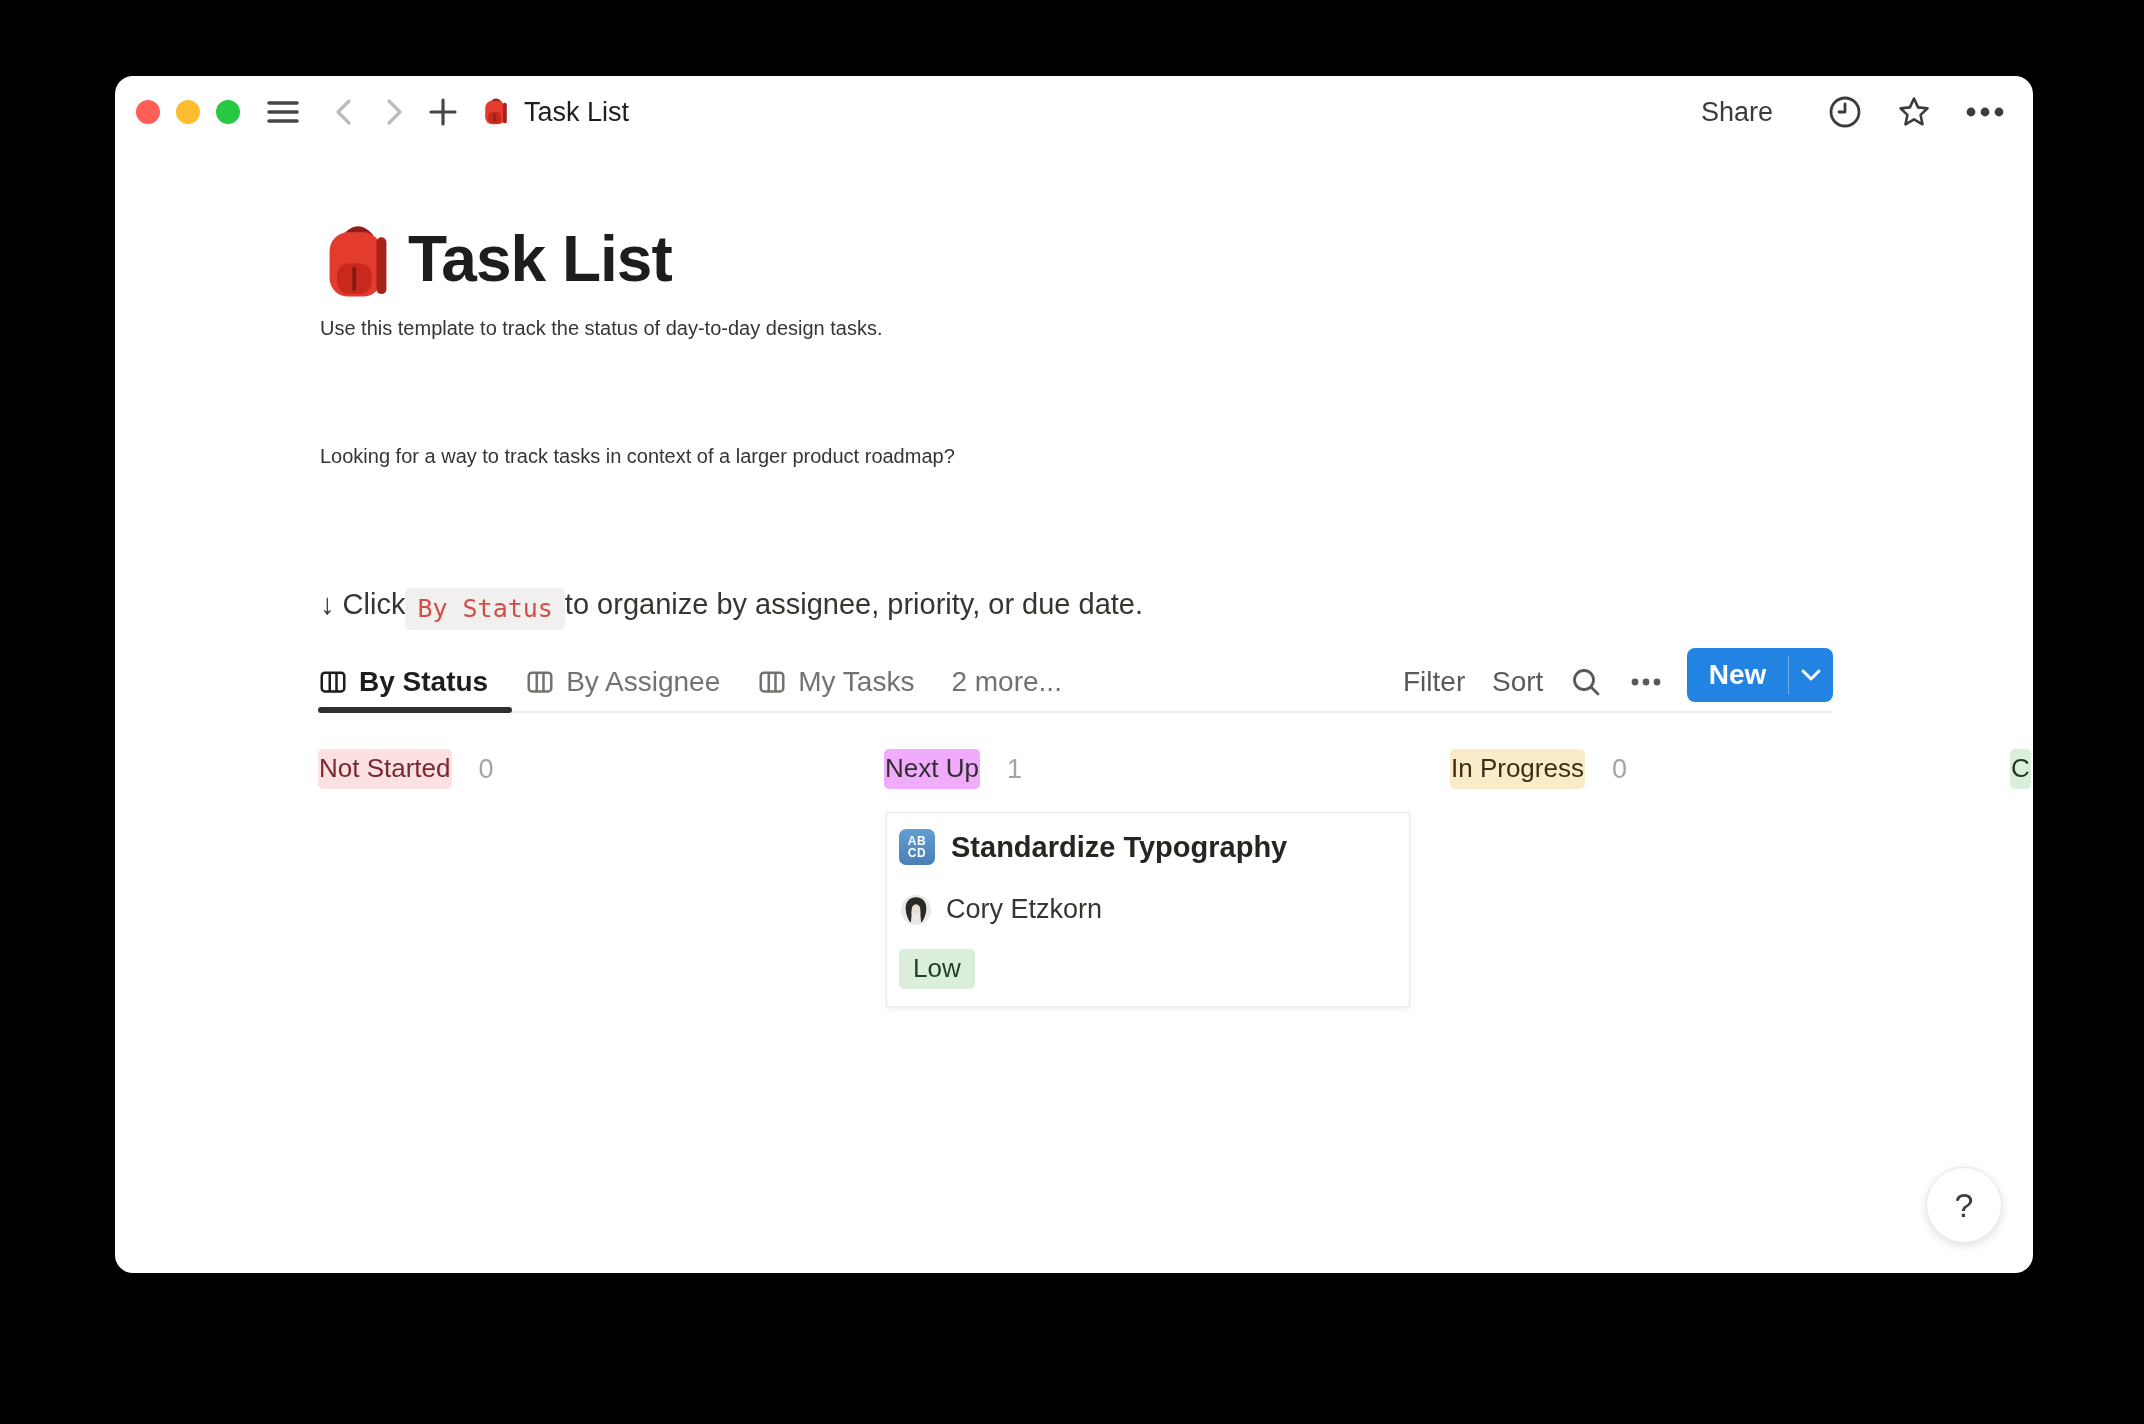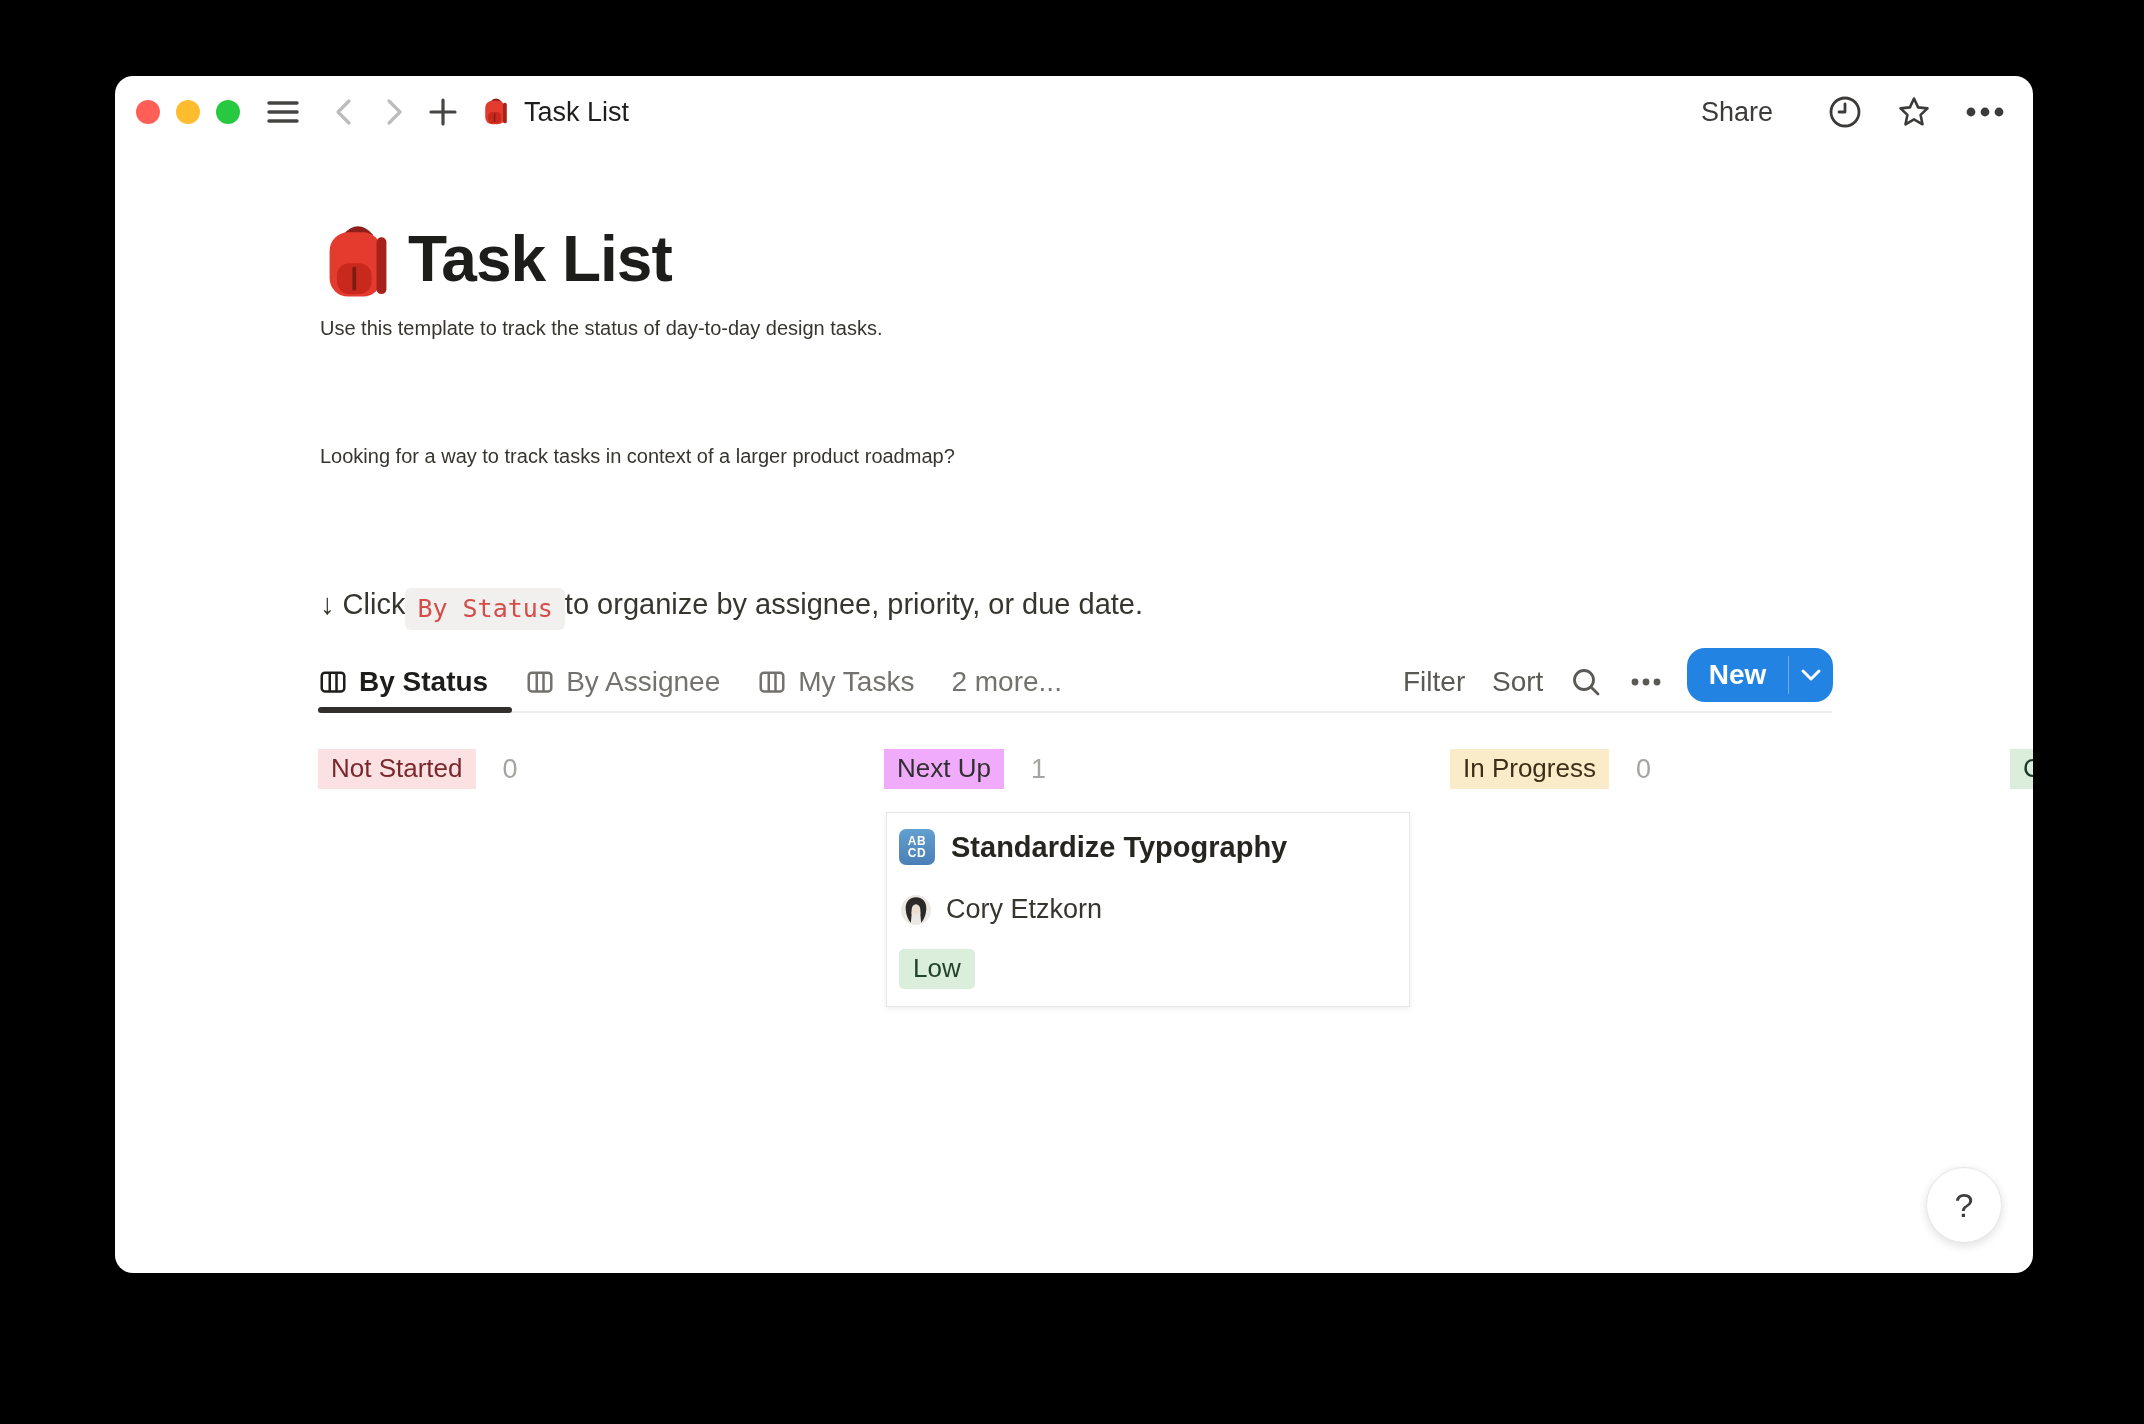--- a/index.html
+++ b/index.html
@@ -48,32 +48,32 @@
   .tabs { position:absolute; left:203px; top:584px; height:44px; display:flex;
     align-items:center; gap:37px; }
   .tab { display:flex; align-items:center; gap:11px; font-size:28px; color:#73726E; cursor:pointer; }
   .tab.active { color:#1D1D1B; font-weight:600; }
   .ctl { position:absolute; top:584px; height:44px; display:flex; align-items:center;
     font-size:28px; color:#5A5955; cursor:pointer; background:none; border:none; }
   .filter { left:1288px; } .sort { left:1377px; }
   .searchbtn { left:1446px; width:50px; justify-content:center; }
   .vdots { left:1504px; width:54px; justify-content:center; }
   .newbtn { position:absolute; left:1572px; top:572px; width:146px; height:54px;
-    background:#2383E2; border-radius:18px; display:flex; align-items:stretch;
+    background:#2383E2; border-radius:8px; display:flex; align-items:stretch;
     border:none; cursor:pointer; overflow:hidden; }
   .newbtn .nb-label { flex:1; display:flex; align-items:center; justify-content:center;
     color:#fff; font-size:28px; font-weight:700; }
   .newbtn .nb-sep { width:1px; background:rgba(255,255,255,.35); margin:8px 0; }
   .newbtn .nb-chev { width:44px; display:flex; align-items:center; justify-content:center; }
 
   
   .col { position:absolute; top:672px; width:530px; }
   .c0 { left:203px; } .c1 { left:769px; } .c2 { left:1335px; } .c3 { left:1895px; }
   .colhead { display:flex; align-items:center; gap:27px; height:42px; }
-  .badge { font-size:26px; font-weight:500; padding:4px 13px 5px; border-radius:0; white-space:nowrap; }
+  .badge { font-size:26px; font-weight:500; padding:4px 1px 5px; border-radius:5px; white-space:nowrap; }
   .b-red { background:#FBE1E1; color:#7A272E; }
   .b-gray { background:#f0abfc; color:#31302E; }
   .b-yellow { background:#FAEBC9; color:#3D2E17; }
   .b-green { background:#DBEDDB; color:#1C3829; }
   .count { font-size:27px; color:#A5A4A1; }
 
   .card { position:absolute; left:2px; top:64px; width:524px; height:195px; background:#fff;
     border:1px solid #E8E7E5; border-radius:0;
     box-shadow:0 2px 6px rgba(15,15,15,.07); cursor:pointer; }
   .crow1 { position:absolute; left:12px; top:16px; display:flex; align-items:center; gap:16px; }

